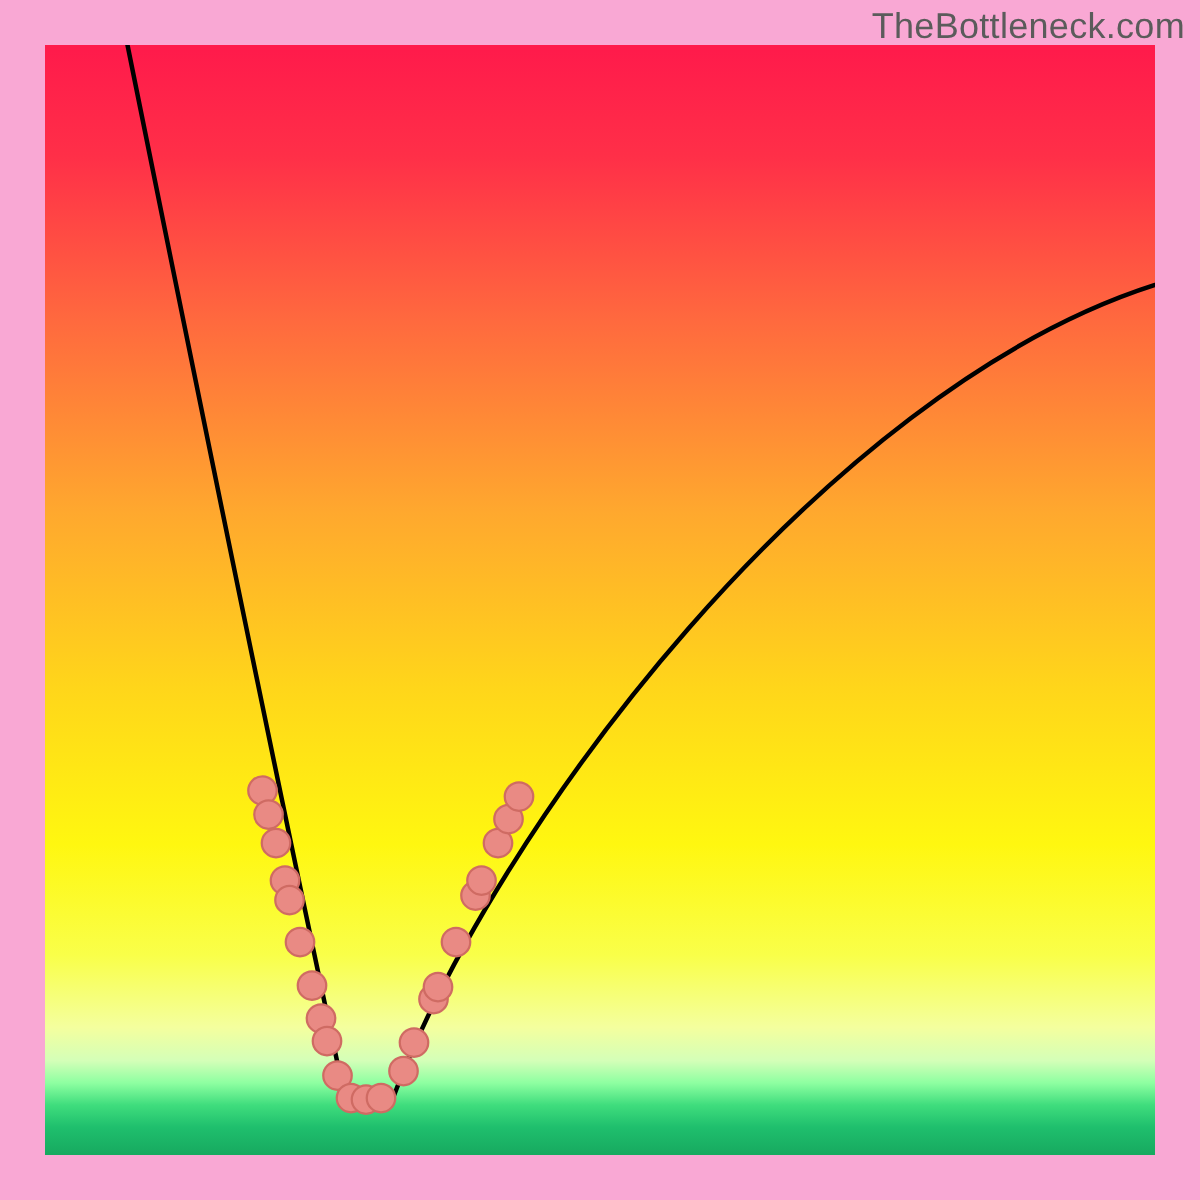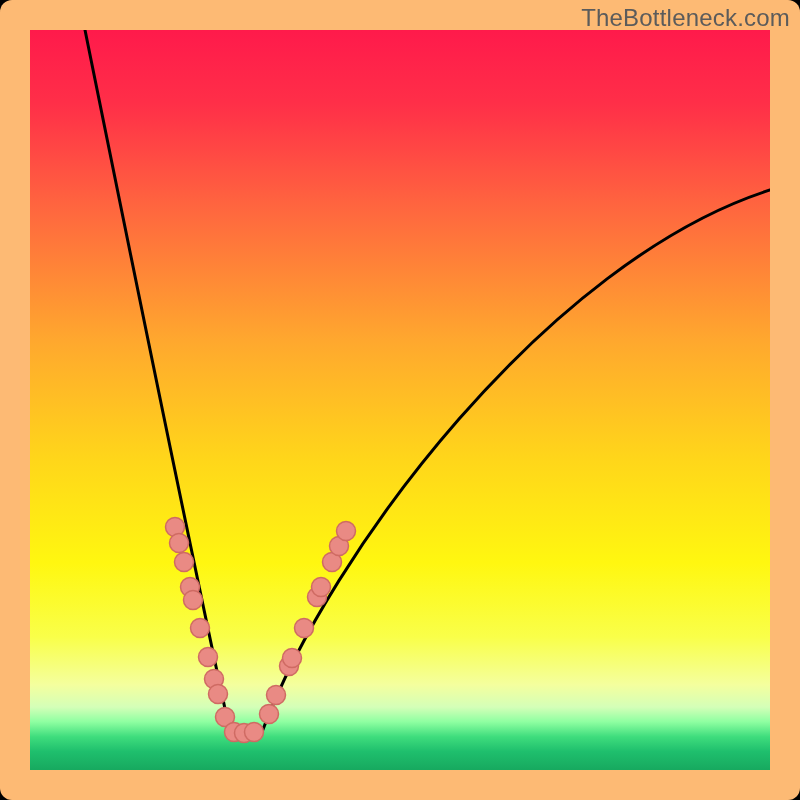--- a/index.html
+++ b/index.html
@@ -7,22 +7,21 @@
     padding: 0;
     width: 800px;
     height: 800px;
     background: #000;
     overflow: hidden;
   }
   .stage {
     position: relative;
     width: 800px;
     height: 800px;
-    background: #fdba74;
-    border-radius: 12px;
+    background: #f9a8d4;
   }
   .plot {
     position: absolute;
     left: 30px;
     top: 30px;
     width: 740px;
     height: 740px;
     overflow: hidden;
   }
   .gradient {

